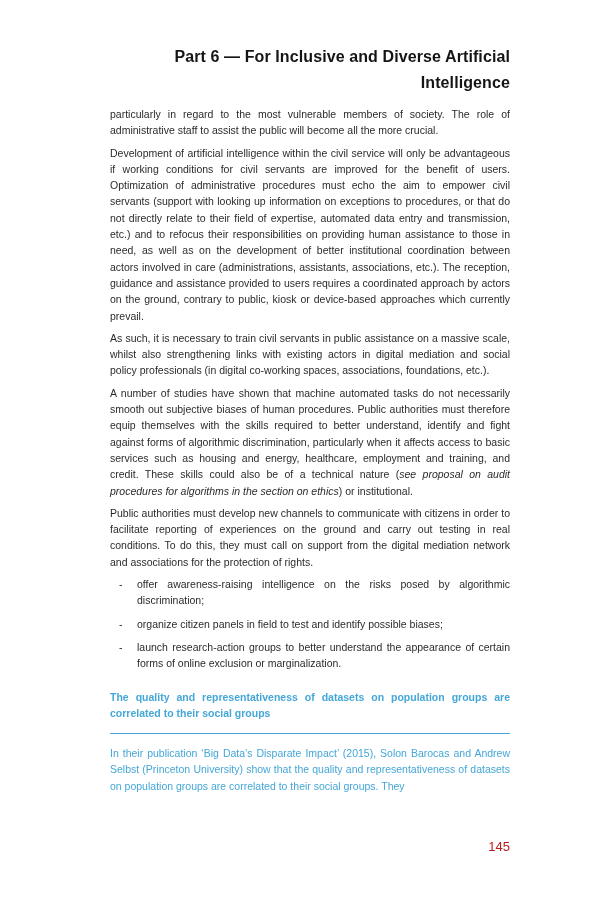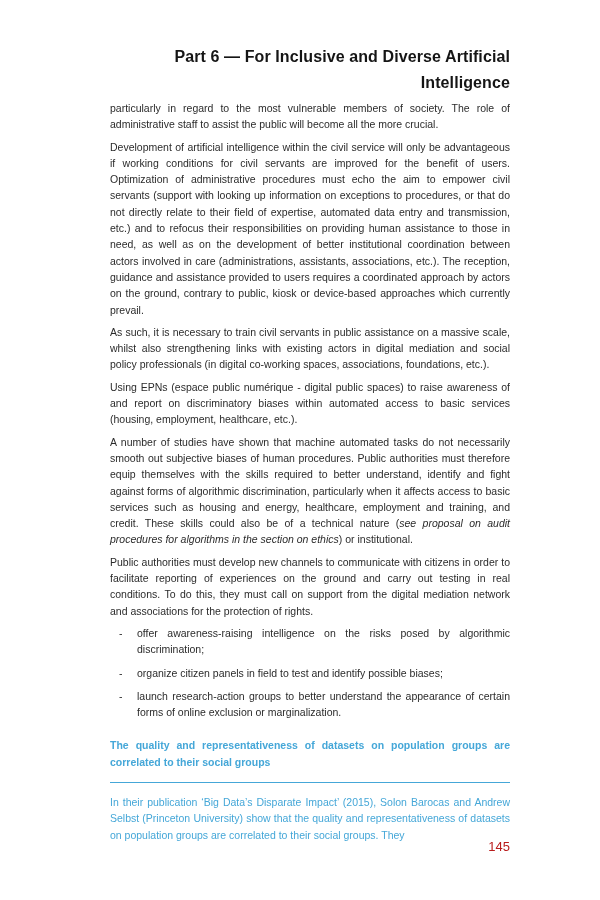--- a/index.html
+++ b/index.html
@@ -16,21 +16,21 @@
     color: var(--body-text, #2b2b2b);
     overflow: hidden;
   }
   .content {
     position: absolute;
     left: 110px;
     top: 44px;
     width: 400px;
   }
   .doc-title {
-    margin: 0 0 4px 0;
+    margin: 0 0 10px 0;
     font-size: 16px;
     line-height: 26px;
     font-weight: bold;
     text-align: right;
     color: #151515;
     letter-spacing: 0.1px;
   }
   .para {
     margin: 0 0 6px 0;
     font-size: 10.5px;
@@ -98,21 +98,20 @@
 <body>
 
 <div class="page">
   <div class="content">
 
     <h1 class="doc-title">Part 6 — For Inclusive and Diverse Artificial Intelligence</h1>
 
     <p class="para">particularly in regard to the most vulnerable members of society. The role of administrative staff to assist the public will become all the more crucial.</p>
     <p class="para">Development of artificial intelligence within the civil service will only be advantageous if working conditions for civil servants are improved for the benefit of users. Optimization of administrative procedures must echo the aim to empower civil servants (support with looking up information on exceptions to procedures, or that do not directly relate to their field of expertise, automated data entry and transmission, etc.) and to refocus their responsibilities on providing human assistance to those in need, as well as on the development of better institutional coordination between actors involved in care (administrations, assistants, associations, etc.). The reception, guidance and assistance provided to users requires a coordinated approach by actors on the ground, contrary to public, kiosk or device-based approaches which currently prevail.</p>
     <p class="para">As such, it is necessary to train civil servants in public assistance on a massive scale, whilst also strengthening links with existing actors in digital mediation and social policy professionals (in digital co-working spaces, associations, foundations, etc.).</p>
-    <p class="para">Using EPNs (espace public numérique - digital public spaces) to raise awareness of and report on discriminatory biases within automated access to basic services (housing, employment, healthcare, etc.).</p>
 
     <p class="para"><span>A number of studies have shown that machine automated tasks do not necessarily smooth out subjective biases of human procedures. Public authorities must therefore equip themselves with the skills required to better understand, identify and fight against forms of algorithmic discrimination, particularly when it affects access to basic services such as housing and energy, healthcare, employment and training, and credit. These skills could also be of a technical nature (</span><span class="it">see proposal on audit procedures for algorithms in the section on ethics</span><span>) or institutional.</span></p>
 
     <p class="para">Public authorities must develop new channels to communicate with citizens in order to facilitate reporting of experiences on the ground and carry out testing in real conditions. To do this, they must call on support from the digital mediation network and associations for the protection of rights.</p>
 
     <ul class="dash-list">
       <li>
         <span class="dash">-</span>
         <span class="li-text">offer awareness-raising intelligence on the risks posed by algorithmic discrimination;</span>
       </li>

